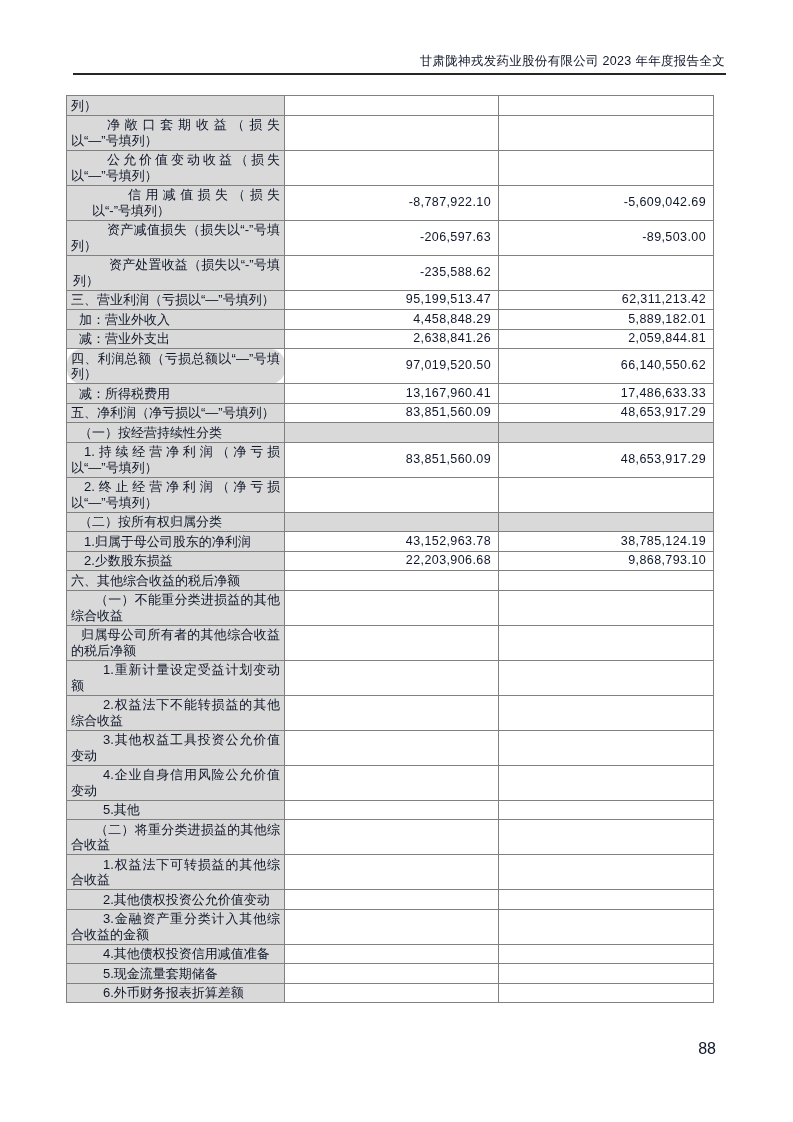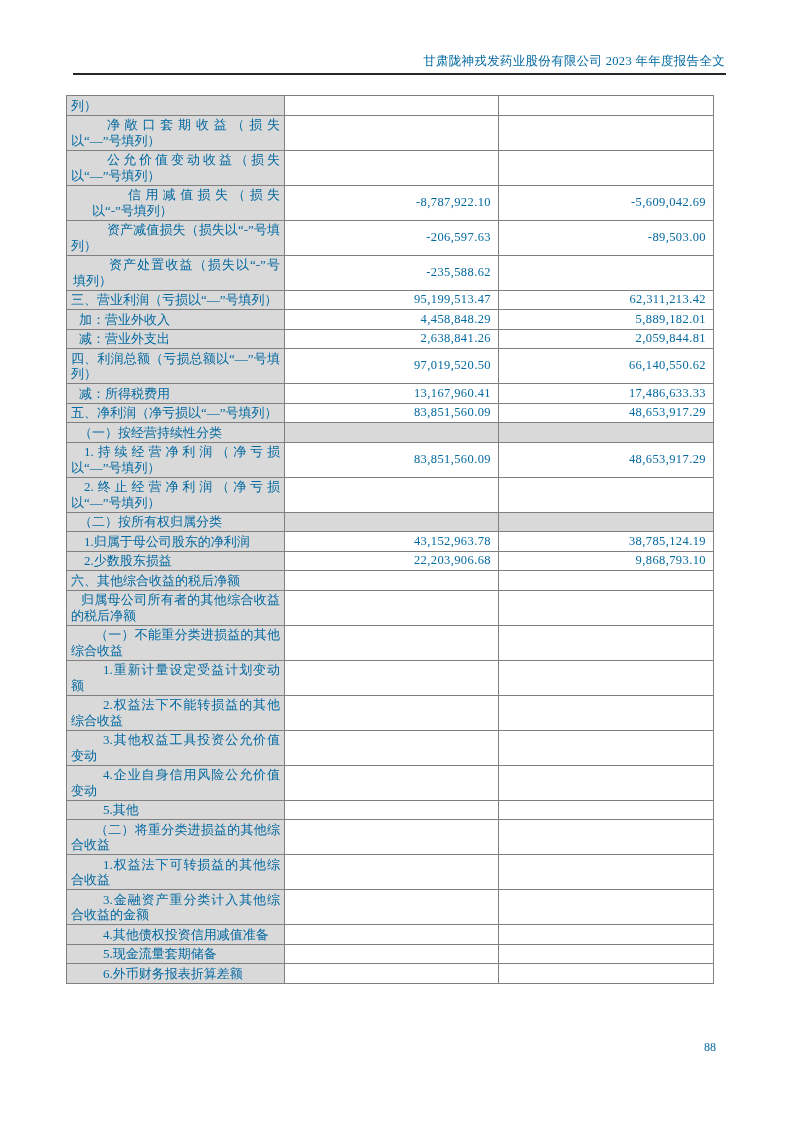--- a/index.html
+++ b/index.html
@@ -5,22 +5,22 @@
   html, body {
     margin: 0;
     padding: 0;
     background: #ffffff;
   }
   .page {
     position: relative;
     width: 793px;
     height: 1122px;
     background: #ffffff;
-    font-family: Liberation Serif, serif;
-    color: #0369a1;
+    font-family: Liberation Sans, sans-serif;
+    color: #0f172a;
     overflow: hidden;
   }
   .header-title {
     position: absolute;
     top: 53px;
     right: 68px;
     font-size: 12.5px;
     letter-spacing: 0.3px;
     white-space: nowrap;
   }
@@ -62,21 +62,21 @@
     letter-spacing: 0.4px;
     background: #ffffff;
   }
   .fin-table tr.section td.num {
     background: var(--cell-gray, #d9d9d9);
   }
   .page-number {
     position: absolute;
     top: 1040px;
     right: 77px;
-    font-size: 12px;
+    font-size: 16px;
   }
 </style>
 </head>
 <body>
 
 <div class="page">
 
   <div class="header-title">甘肃陇神戎发药业股份有限公司 2023 年年度报告全文</div>
 
   <div class="header-rule"></div>
@@ -127,21 +127,21 @@
           <td class="label" style="text-indent: 8px;">加：营业外收入</td>
           <td class="num">4,458,848.29</td>
           <td class="num">5,889,182.01</td>
         </tr>
         <tr>
           <td class="label" style="text-indent: 8px;">减：营业外支出</td>
           <td class="num">2,638,841.26</td>
           <td class="num">2,059,844.81</td>
         </tr>
         <tr>
-          <td class="label" style="text-indent: 0px;">四、利润总额（亏损总额以“—”号填列）</td>
+          <td class="label" style="text-indent: 0px; border-radius: 15px;">四、利润总额（亏损总额以“—”号填列）</td>
           <td class="num">97,019,520.50</td>
           <td class="num">66,140,550.62</td>
         </tr>
         <tr>
           <td class="label" style="text-indent: 8px;">减：所得税费用</td>
           <td class="num">13,167,960.41</td>
           <td class="num">17,486,633.33</td>
         </tr>
         <tr>
           <td class="label" style="text-indent: 0px;">五、净利润（净亏损以“—”号填列）</td>
@@ -177,30 +177,30 @@
           <td class="label" style="text-indent: 13px;">2.少数股东损益</td>
           <td class="num">22,203,906.68</td>
           <td class="num">9,868,793.10</td>
         </tr>
         <tr>
           <td class="label" style="text-indent: 0px;">六、其他综合收益的税后净额</td>
           <td class="num"></td>
           <td class="num"></td>
         </tr>
         <tr>
+          <td class="label" style="text-indent: 24px;">（一）不能重分类进损益的其他综合收益</td>
+          <td class="num"></td>
+          <td class="num"></td>
+        </tr>
+        <tr>
           <td class="label" style="text-indent: 10px;">归属母公司所有者的其他综合收益的税后净额</td>
           <td class="num"></td>
           <td class="num"></td>
         </tr>
         <tr>
-          <td class="label" style="text-indent: 24px;">（一）不能重分类进损益的其他综合收益</td>
-          <td class="num"></td>
-          <td class="num"></td>
-        </tr>
-        <tr>
           <td class="label" style="text-indent: 32px;">1.重新计量设定受益计划变动额</td>
           <td class="num"></td>
           <td class="num"></td>
         </tr>
         <tr>
           <td class="label" style="text-indent: 32px;">2.权益法下不能转损益的其他综合收益</td>
           <td class="num"></td>
           <td class="num"></td>
         </tr>
         <tr>
@@ -218,20 +218,25 @@
           <td class="num"></td>
           <td class="num"></td>
         </tr>
         <tr>
           <td class="label" style="text-indent: 24px;">（二）将重分类进损益的其他综合收益</td>
           <td class="num"></td>
           <td class="num"></td>
         </tr>
         <tr>
           <td class="label" style="text-indent: 32px;">1.权益法下可转损益的其他综合收益</td>
+          <td class="num"></td>
+          <td class="num"></td>
+        </tr>
+        <tr>
+          <td class="label" style="text-indent: 32px;">2.其他债权投资公允价值变动</td>
           <td class="num"></td>
           <td class="num"></td>
         </tr>
         <tr>
           <td class="label" style="text-indent: 32px;">3.金融资产重分类计入其他综合收益的金额</td>
           <td class="num"></td>
           <td class="num"></td>
         </tr>
         <tr>
           <td class="label" style="text-indent: 32px;">4.其他债权投资信用减值准备</td>

